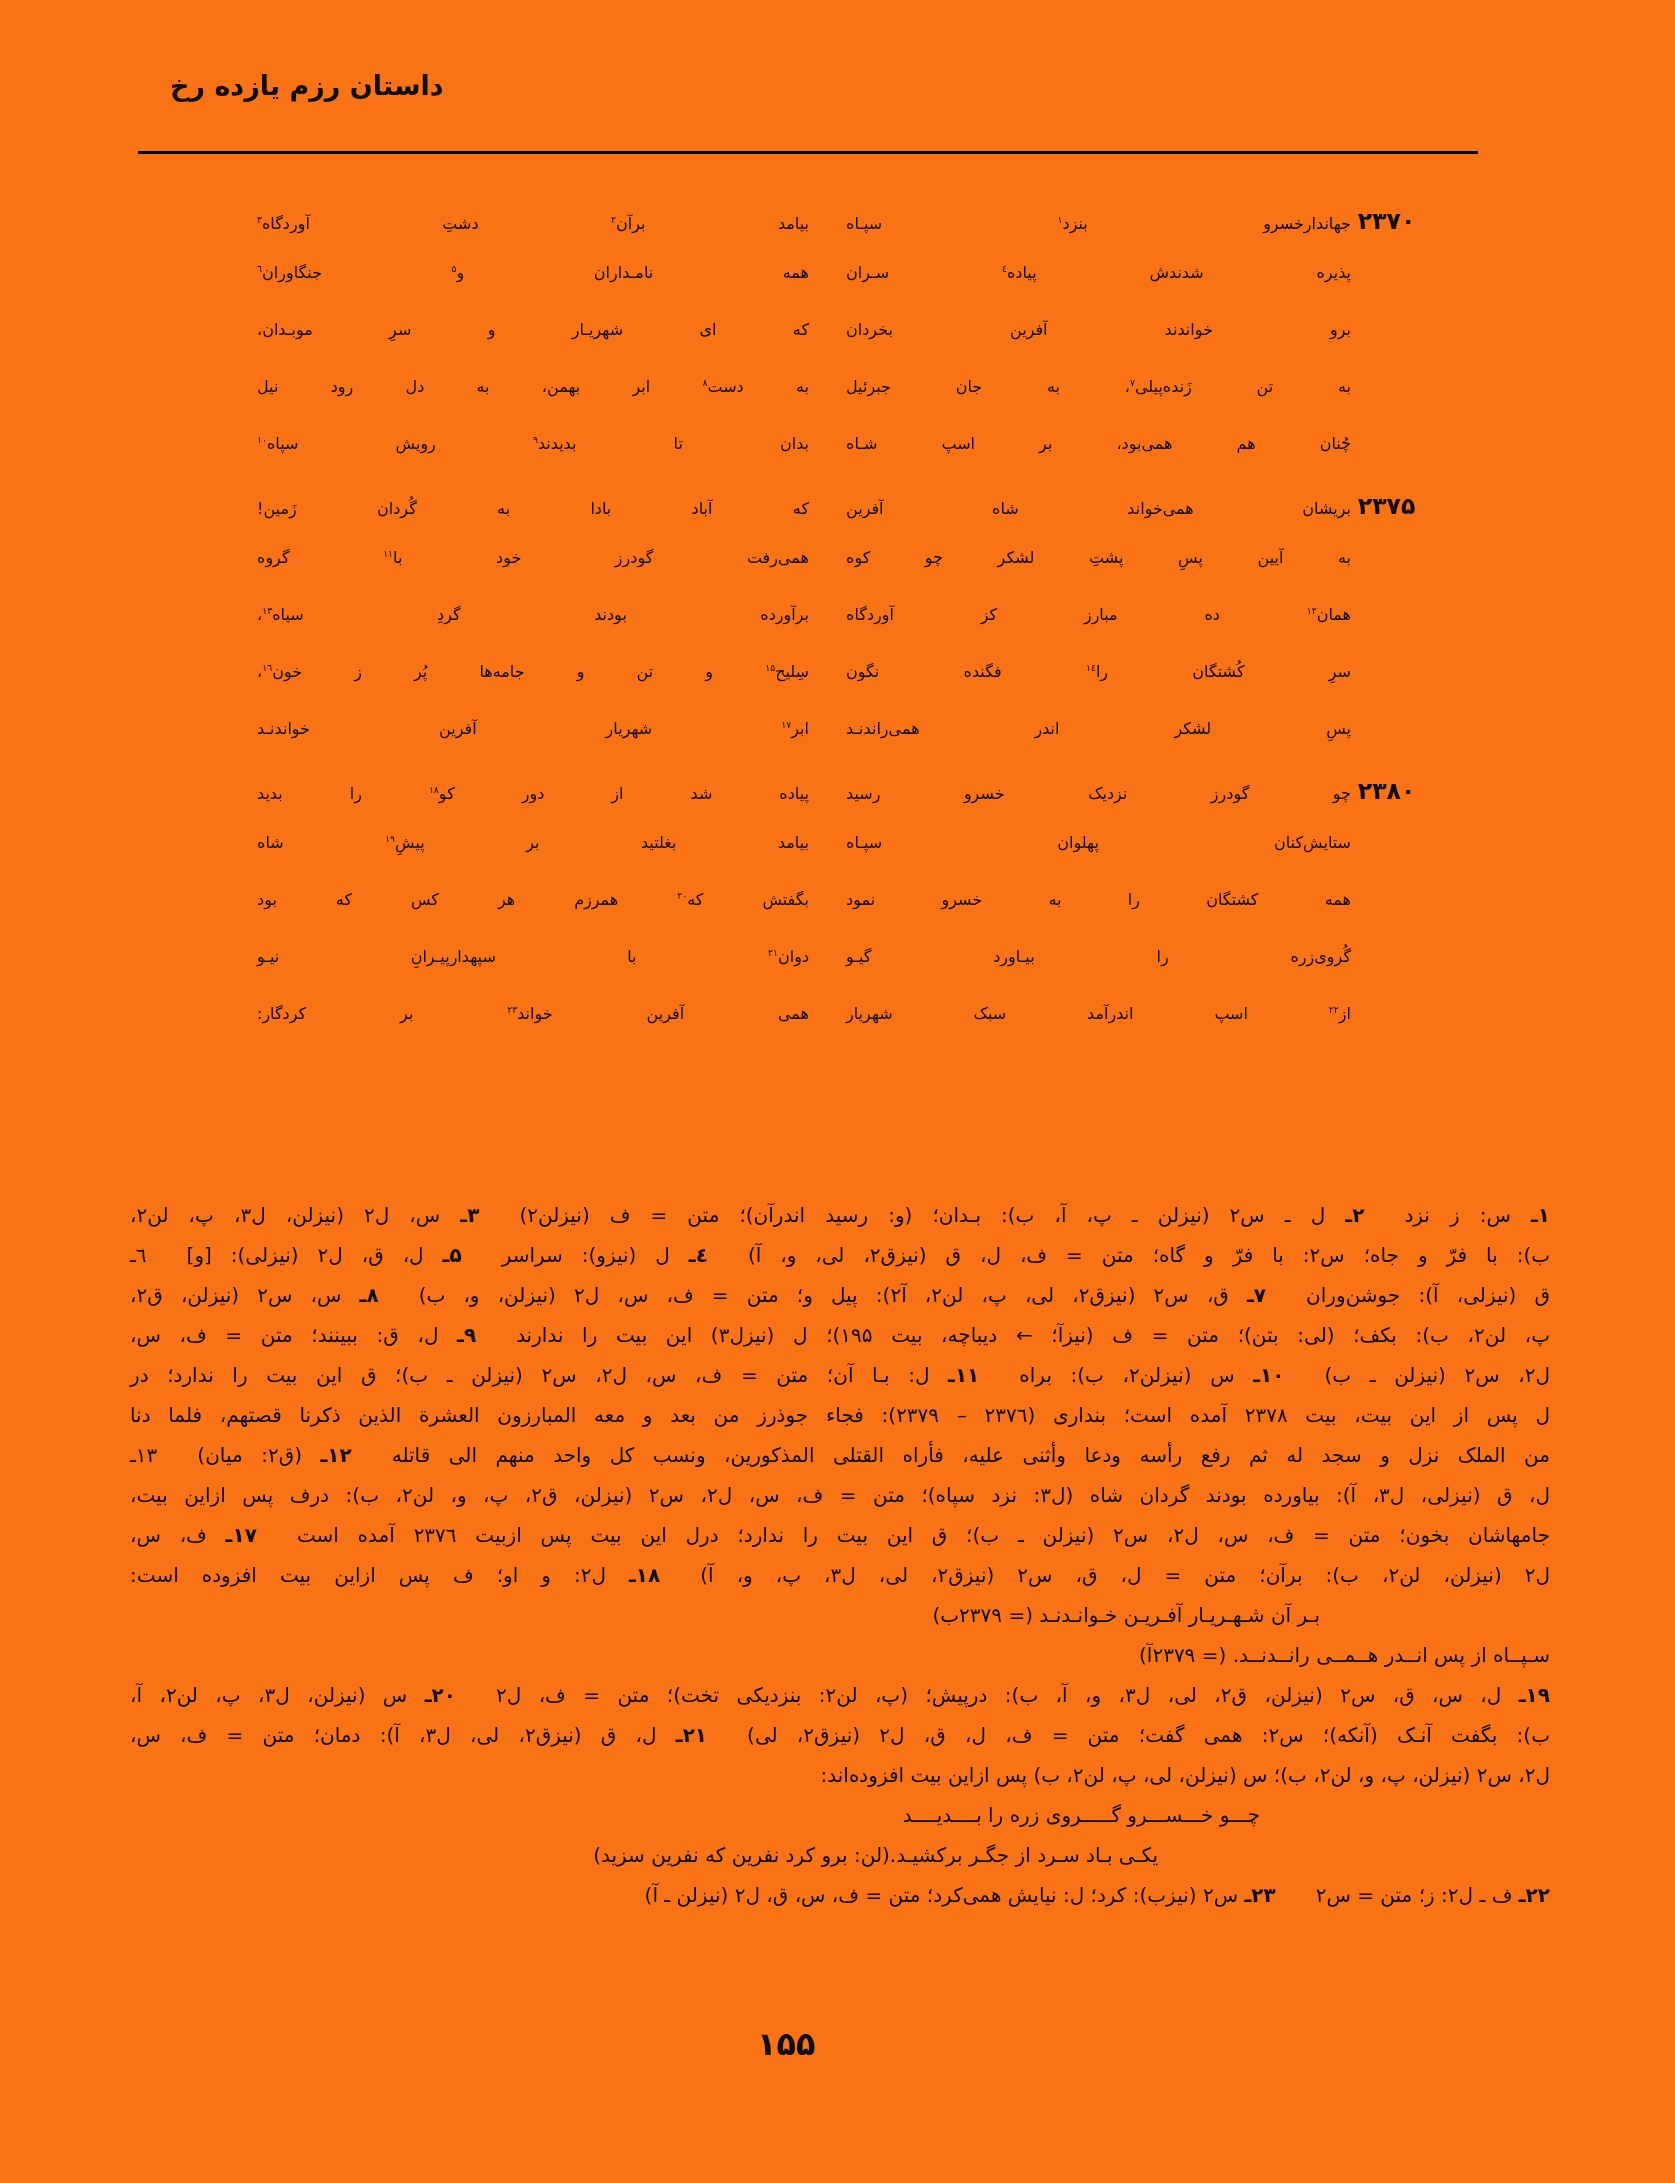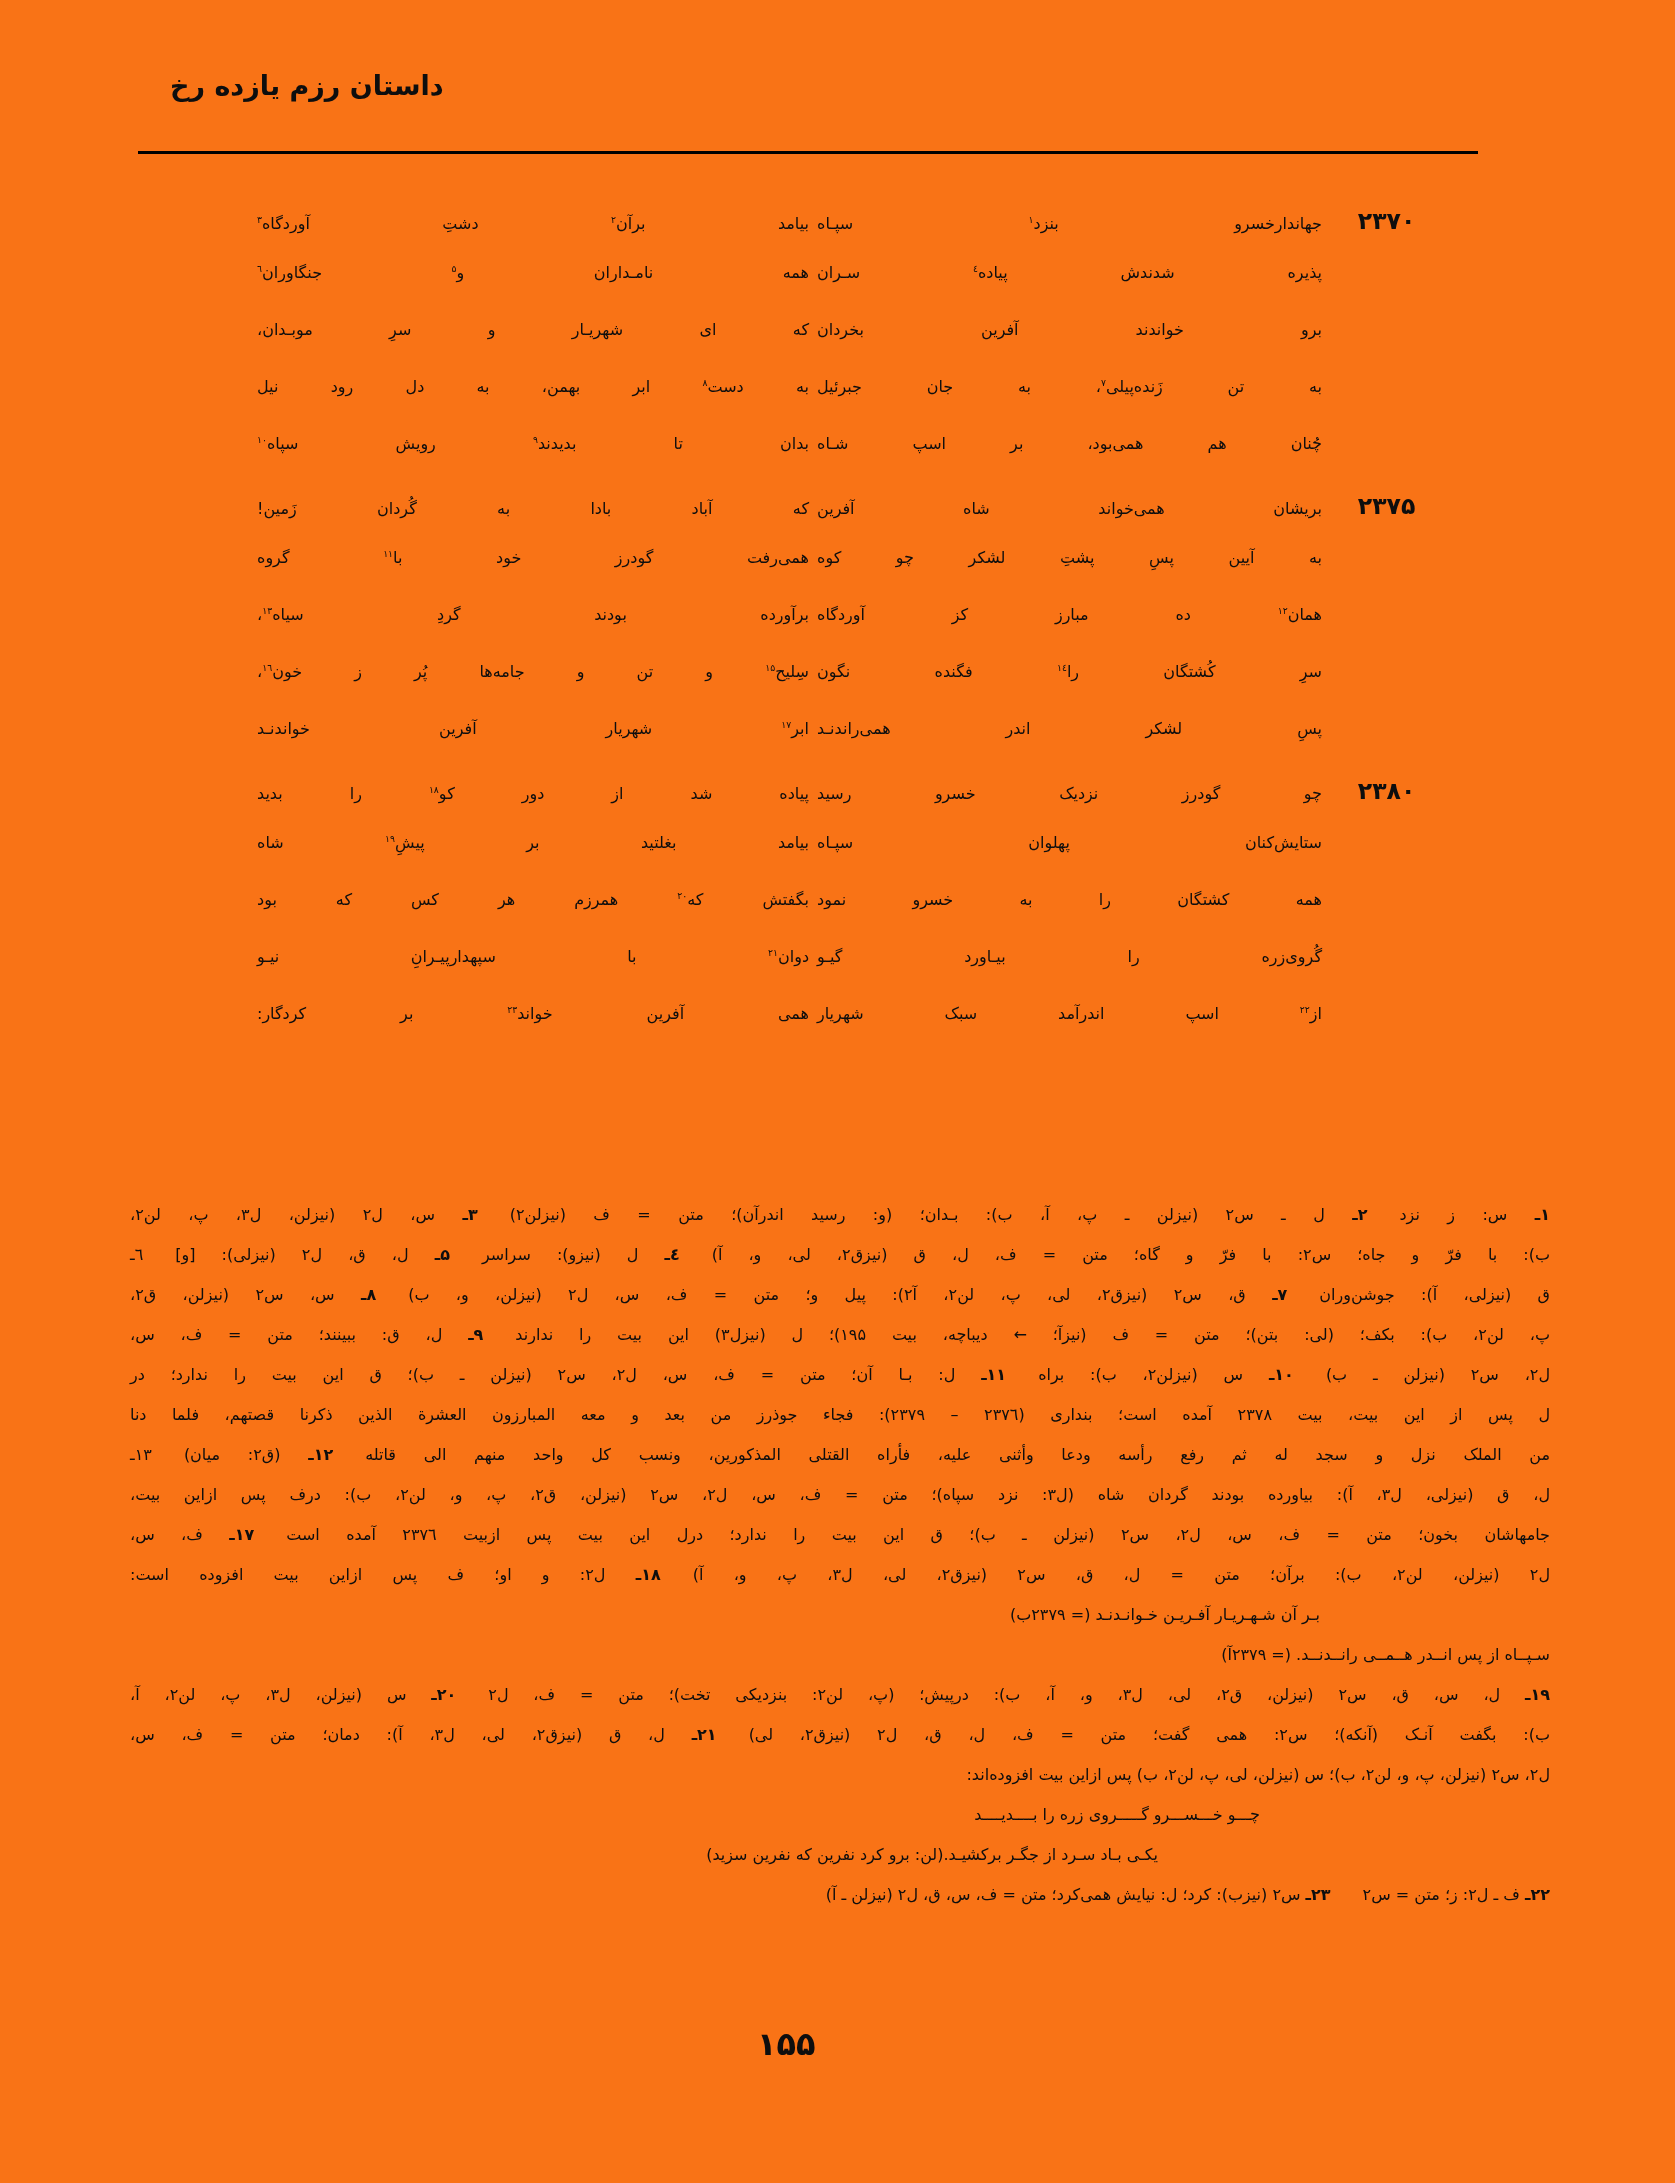--- a/index.html
+++ b/index.html
@@ -19,30 +19,30 @@
   }
   .header-rule{
     position:absolute;left:138px;top:151px;width:1340px;height:3.4px;background:#000;
   }
   .poem{
     position:absolute;top:207px;left:257px;width:1195px;
   }
   .bayt{display:flex;align-items:baseline;height:57px;}
   .vnum{
     width:101px;flex:0 0 101px;font-size:23.6px;font-weight:700;
-    text-align:left;padding-left:6.8px;box-sizing:border-box;margin-left:29px;
+    text-align:left;padding-left:6.8px;box-sizing:border-box;
   }
   .hemi{font-size:16px;text-align:justify;text-align-last:justify;line-height:1.1;}
   .hemi-r{width:505px;flex:0 0 505px;}
   .spacer{flex:1 1 auto;}
   .hemi-l{width:552px;flex:0 0 552px;}
   sup{font-size:58%;vertical-align:super;line-height:0;}
   .apparatus{
     position:absolute;top:1195px;left:130px;width:1420px;
-    font-size:16px;line-height:40px;
+    font-size:20px;line-height:40px;
   }
   .app-line{text-align:justify;text-align-last:justify;}
   .app-line.ragged{text-align-last:right;}
   .app-verse{text-align:right;white-space:nowrap;}
   b{font-weight:700;}
   .page-number{
     position:absolute;left:757px;top:2025px;
     font-size:32px;font-weight:700;
   }
 </style>

